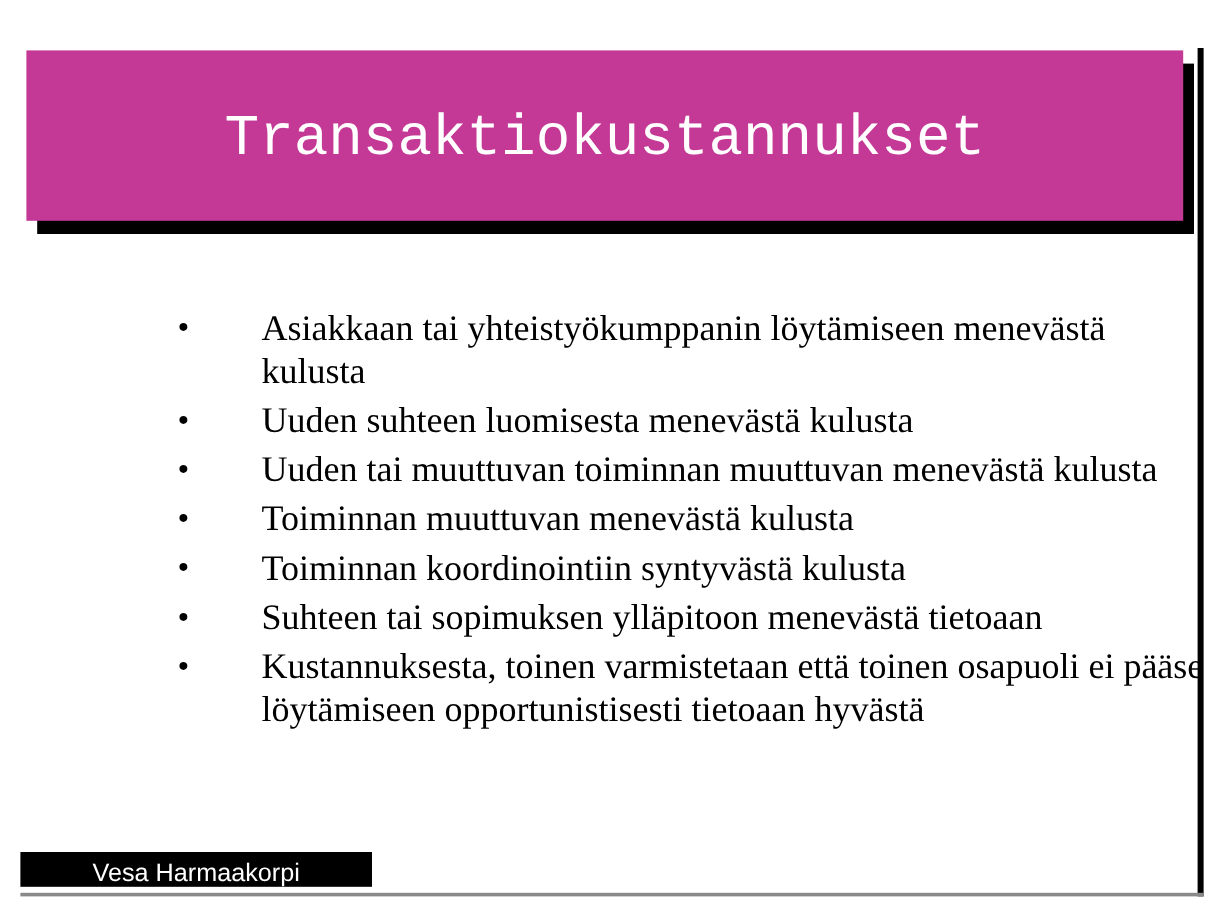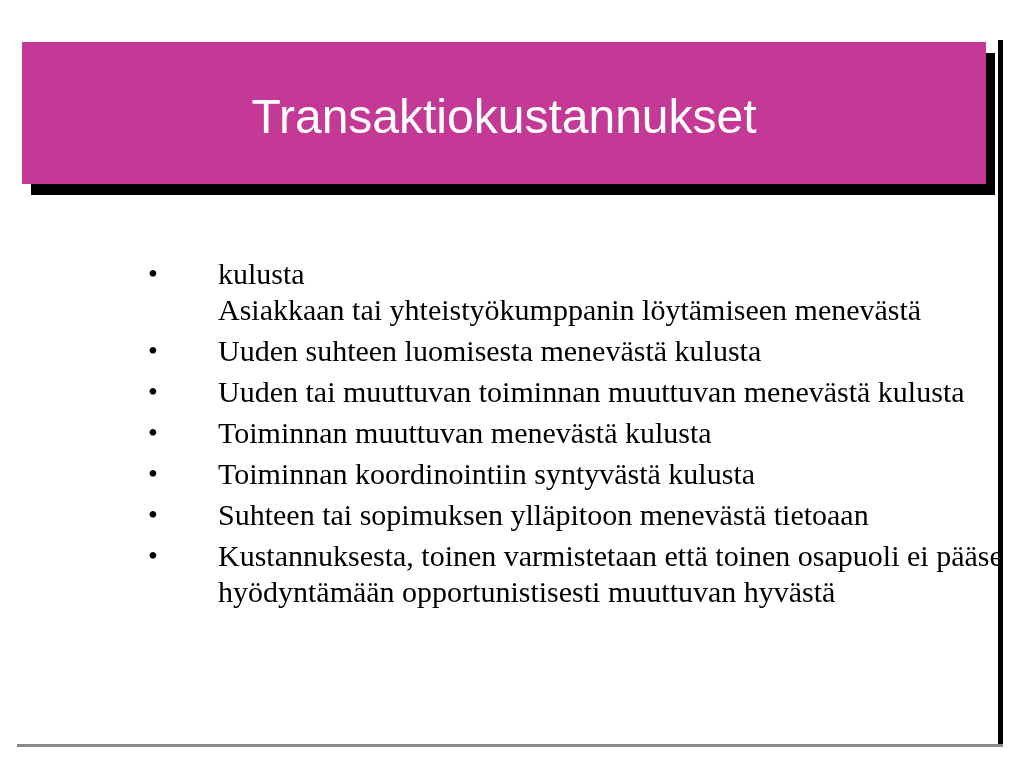--- a/index.html
+++ b/index.html
@@ -9,21 +9,21 @@
   
   .vline{position:absolute;left:998px;top:40px;width:5px;height:707px;background:#000;}
 
   
   .title-box{
     position:absolute;left:22px;top:42px;width:964px;height:142px;
     background:#c43896;box-shadow:9px 11px 0 #000;
     display:flex;align-items:center;justify-content:center;
   }
   .title-box h1{
-    margin:0;padding-top:6px;font-family:Liberation Sans, sans-serif;
+    margin:0;padding-top:6px;font-family:Liberation Mono, monospace;
     font-size:48px;font-weight:normal;color:#ffffff;letter-spacing:0px;white-space:nowrap;
   }
 
   
   .bullet-list{
     position:absolute;left:148px;top:256px;width:830px;
     font-family:"Liberation Serif",serif;font-size:30px;color:#000;
   }
   .bullet-item{display:flex;margin-bottom:5px;}
   .marker{flex:0 0 70px;width:70px;line-height:36px;font-size:28px;}
@@ -49,22 +49,22 @@
   <div class="vline"></div>
 
   <div class="title-box" style="background-color: rgb(196, 56, 150);">
     <h1>Transaktiokustannukset</h1>
   </div>
 
   <div class="bullet-list">
       <div class="bullet-item">
         <span class="marker">•</span>
         <div class="btext">
+          <div class="bline">Asiakkaan tai yhteistyökumppanin löytämiseen menevästä</div>
           <div class="bline">kulusta</div>
-          <div class="bline">Asiakkaan tai yhteistyökumppanin löytämiseen menevästä</div>
         </div>
       </div>
       <div class="bullet-item">
         <span class="marker">•</span>
         <div class="btext">
           <div class="bline">Uuden suhteen luomisesta menevästä kulusta</div>
         </div>
       </div>
       <div class="bullet-item">
         <span class="marker">•</span>
@@ -87,21 +87,24 @@
       <div class="bullet-item">
         <span class="marker">•</span>
         <div class="btext">
           <div class="bline">Suhteen tai sopimuksen ylläpitoon menevästä tietoaan</div>
         </div>
       </div>
       <div class="bullet-item">
         <span class="marker">•</span>
         <div class="btext">
           <div class="bline">Kustannuksesta, toinen varmistetaan että toinen osapuoli ei pääse</div>
-          <div class="bline">hyödyntämään opportunistisesti muuttuvan hyvästä</div>
+          <div class="bline">löytämiseen opportunistisesti tietoaan hyvästä</div>
         </div>
       </div>
     </div>
 
+  <div class="footer-bar">
+    <span>Vesa Harmaakorpi</span>
+  </div>
 
   <div class="footer-rule" style="background-color: rgb(137, 137, 137);"></div>
 
 </div>
 
 </body></html>

